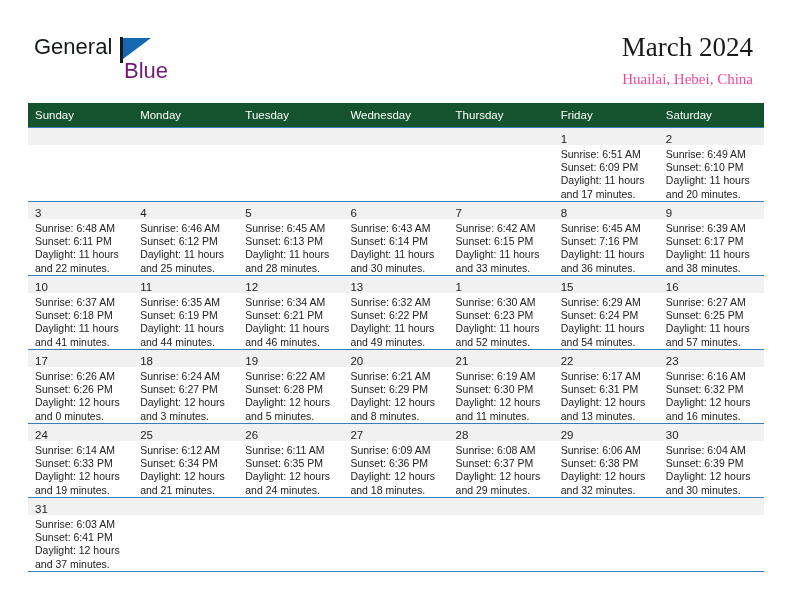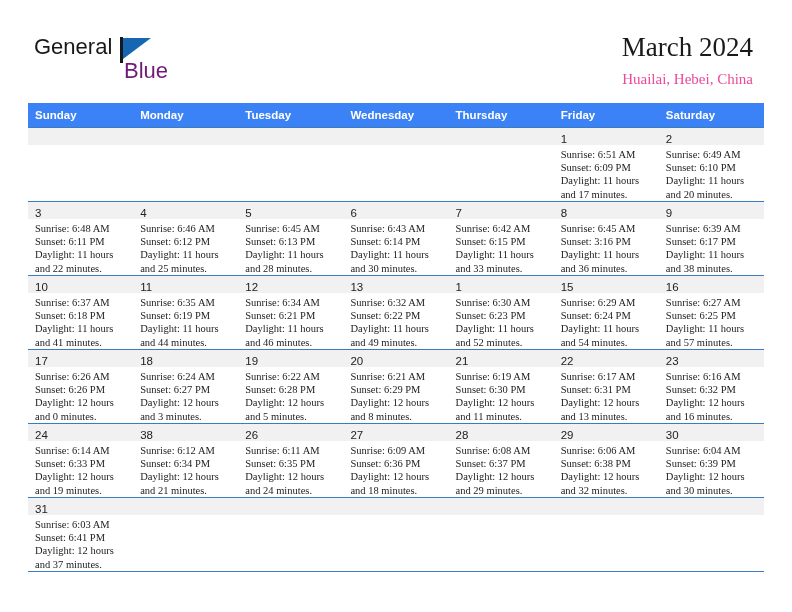--- a/index.html
+++ b/index.html
@@ -103,24 +103,24 @@
   
   .calendar {
     position: absolute;
     left: 28px;
     top: 103px;
     width: 736px;
     border-collapse: collapse;
     table-layout: fixed;
   }
   .calendar th {
-    background: #3b82f6;
+    background: #14532d;
     color: #ffffff;
     font-size: 11.5px;
-    font-weight: bold;
+    font-weight: normal;
     text-align: left;
     padding: 5px 0 5px 7px;
     height: 14px;
     border: none;
   }
   .calendar td {
     vertical-align: top;
     padding: 0;
     width: 105.14px;
     height: 73px;
@@ -139,21 +139,20 @@
     padding: 1px 0 0 7px;
     box-sizing: border-box;
   }
   .daynum {
     font-size: 11.5px;
     color: #222222;
     line-height: 15px;
   }
   .cell-body {
     padding: 3px 4px 0 7px;
-    font-family: Liberation Serif, serif;
   }
   .cell-line {
     font-size: 10.5px;
     line-height: 13.2px;
     color: #222222;
     white-space: nowrap;
   }
   td.empty .cell-inner {
     background: #ffffff;
   }
@@ -330,21 +329,21 @@
                 <div class="cell-line">Daylight: 11 hours</div>
                 <div class="cell-line">and 33 minutes.</div>
               </div>
             </div>
           </td>
           <td>
             <div class="cell-inner">
               <div class="daynum-bar"><span class="daynum">8</span></div>
               <div class="cell-body">
                 <div class="cell-line">Sunrise: 6:45 AM</div>
-                <div class="cell-line">Sunset: 3:16 PM</div>
+                <div class="cell-line">Sunset: 7:16 PM</div>
                 <div class="cell-line">Daylight: 11 hours</div>
                 <div class="cell-line">and 36 minutes.</div>
               </div>
             </div>
           </td>
           <td>
             <div class="cell-inner">
               <div class="daynum-bar"><span class="daynum">9</span></div>
               <div class="cell-body">
                 <div class="cell-line">Sunrise: 6:39 AM</div>
@@ -520,21 +519,21 @@
               <div class="cell-body">
                 <div class="cell-line">Sunrise: 6:14 AM</div>
                 <div class="cell-line">Sunset: 6:33 PM</div>
                 <div class="cell-line">Daylight: 12 hours</div>
                 <div class="cell-line">and 19 minutes.</div>
               </div>
             </div>
           </td>
           <td>
             <div class="cell-inner">
-              <div class="daynum-bar"><span class="daynum">38</span></div>
+              <div class="daynum-bar"><span class="daynum">25</span></div>
               <div class="cell-body">
                 <div class="cell-line">Sunrise: 6:12 AM</div>
                 <div class="cell-line">Sunset: 6:34 PM</div>
                 <div class="cell-line">Daylight: 12 hours</div>
                 <div class="cell-line">and 21 minutes.</div>
               </div>
             </div>
           </td>
           <td>
             <div class="cell-inner">

